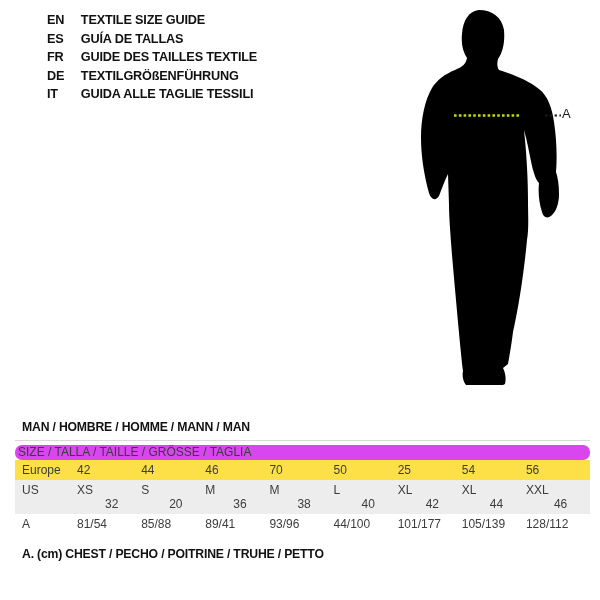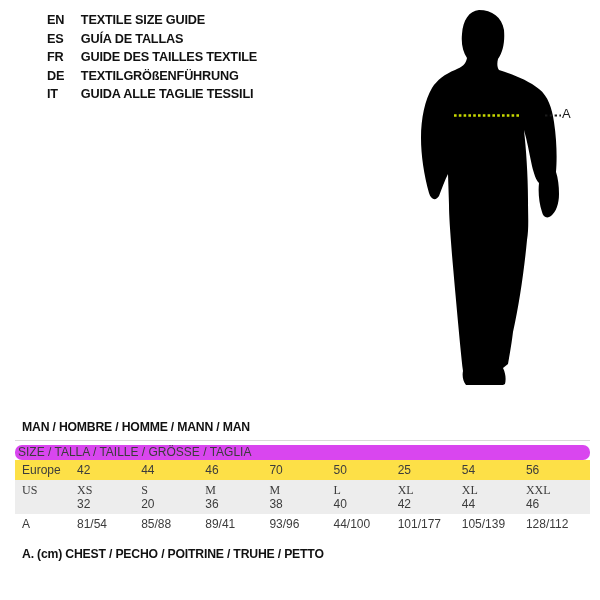--- a/index.html
+++ b/index.html
@@ -27,22 +27,22 @@
     white-space:nowrap;letter-spacing:-0.2px;transform:scaleX(0.94);transform-origin:left;}
   
   .table-topline{position:absolute;left:15px;top:440px;width:575px;height:1px;background:#d9d9d9;}
   .size-table{position:absolute;left:15px;top:445px;width:575px;font-size:12px;color:#3c3c3c;}
   .t-header{height:15px;line-height:15px;background:#d946ef;color:#3b3b3b;
     padding-left:3px;font-size:12px;white-space:nowrap;border-radius:7px;}
   .t-row{display:grid;grid-template-columns:62px repeat(8,1fr);align-items:center;}
   .t-row .t-label{padding-left:7px;text-align:left;}
   .t-row .t-cell{text-align:left;}
   .row-europe{height:20px;line-height:20px;background:#fde047;}
-  .row-us1{height:14px;line-height:14px;background:#ededed;padding-top:3px;font-family:Liberation Serif, serif;}
-  .row-us2{height:14px;line-height:14px;background:#ededed;padding-bottom:3px;}
+  .row-us1{height:14px;line-height:14px;background:#ededed;padding-top:3px;}
+  .row-us2{height:14px;line-height:14px;background:#ededed;padding-bottom:3px;gap:28px;}
   .row-a{height:20px;line-height:20px;background:#ffffff;}
   
   .footnote{position:absolute;left:22px;top:546px;font-size:13px;font-weight:700;
     white-space:nowrap;letter-spacing:-0.2px;transform:scaleX(0.94);transform-origin:left;}
 </style>
 </head>
 <body>
 
 <div id="stage">
 

